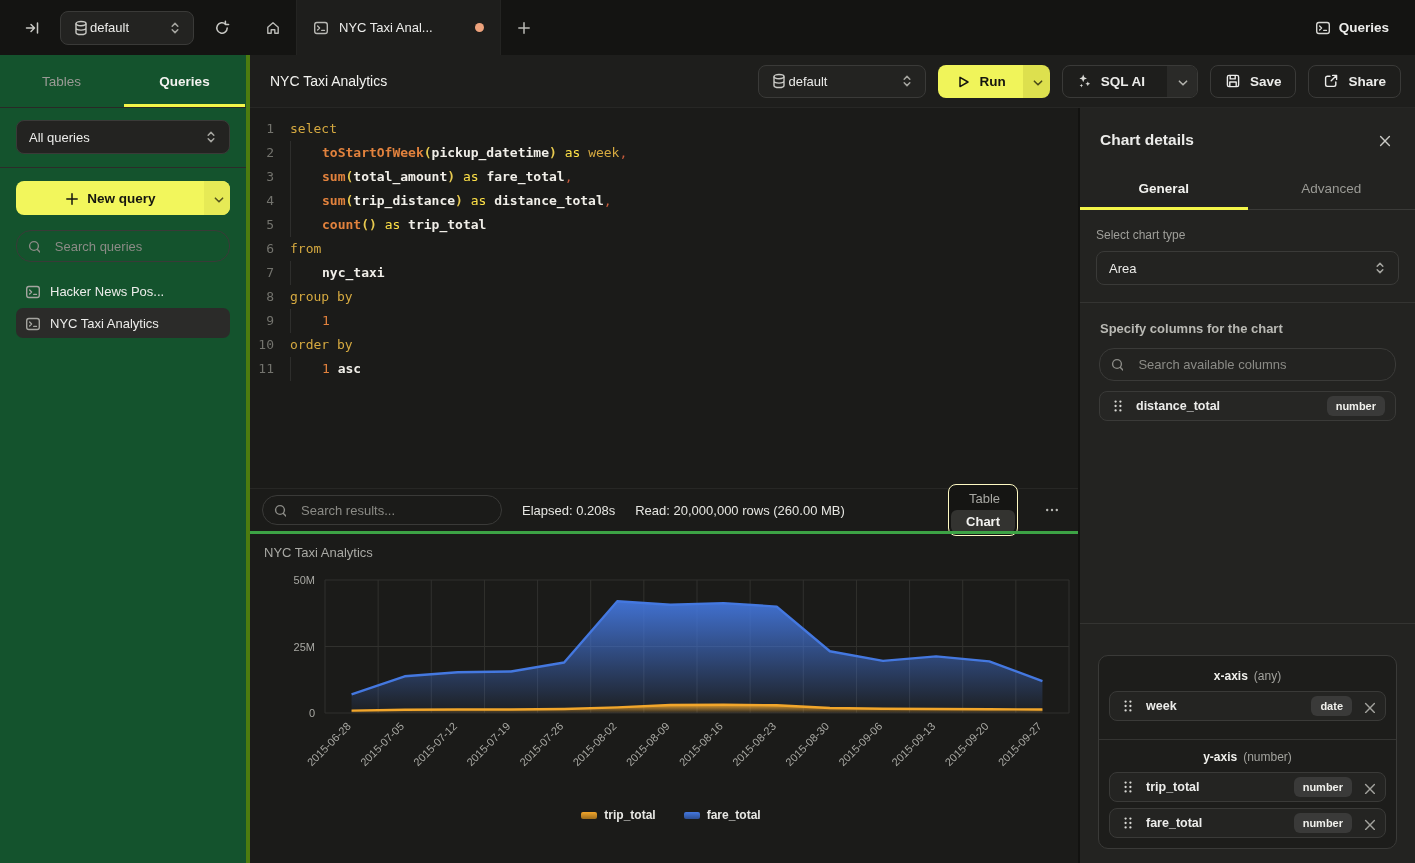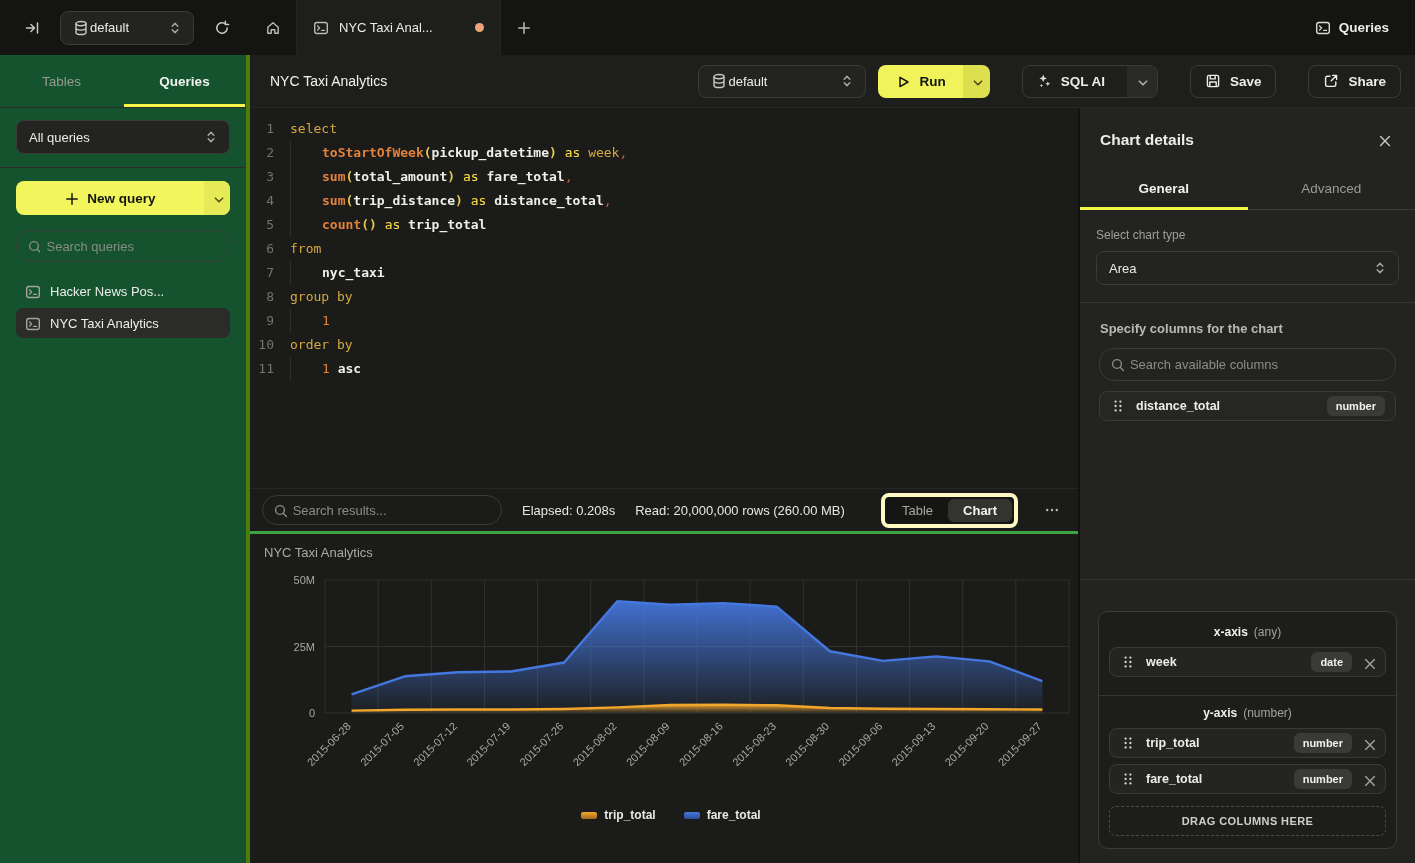--- a/index.html
+++ b/index.html
@@ -39,21 +39,21 @@
   .side-tab.active { color:#f2f2ef; font-weight:700; }
   .side-tab.active::after { content:""; position:absolute; left:1px; right:1px; bottom:0; height:3px; background:#f3f549; }
   .side-body { padding:12px 16px; display:flex; flex-direction:column; min-height:0; }
   .divider-h { border-top:1px solid #2c2c2a; margin:13px -16px; }
   .btn-newquery { display:flex; align-items:stretch; height:34px; border-radius:8px; overflow:hidden;
                   background:#f2f65c; color:#15150f; cursor:pointer; }
   .btn-newquery .main { flex:1; display:flex; align-items:center; justify-content:center; gap:9px;
                         font-size:13.5px; font-weight:700; }
   .btn-newquery .caret { width:26px; display:flex; align-items:center; justify-content:center;
                          background:#e6ea56; color:#55551e; }
-  .input { display:flex; align-items:center; gap:6px; height:32px; border:1px solid #3a3a38; border-radius:15px;
+  .input { display:flex; align-items:center; gap:15px; height:32px; border:1px solid #3a3a38; border-radius:15px;
            padding:0 10px; color:#8b8b86; background:transparent; }
   .input input { border:none; outline:none; background:transparent; color:#ececea; font-size:13px; width:100%;
                  font-family:"Liberation Sans", sans-serif; }
   .input input::placeholder { color:#8b8b86; }
   .query-list { margin-top:14px; display:flex; flex-direction:column; gap:2px; }
   .query-item { display:flex; align-items:center; gap:10px; height:30px; padding:0 9px; border-radius:7px;
                 font-size:13px; color:#ececea; cursor:pointer; white-space:nowrap; }
   .query-item.selected { background:#2b2b29; }
   .query-item .qicon { color:#a5a5a0; display:flex; }
 
@@ -61,21 +61,21 @@
   .workarea { display:flex; flex-direction:column; min-width:0; min-height:0; }
   .toolbar { height:53px; flex:0 0 auto; background:#1e1e1c; border-bottom:1px solid #272725;
              display:flex; align-items:center; padding:0 14px 0 20px; gap:12px; }
   .toolbar .page-title { font-size:14px; color:#f2f2ef; flex:1; }
   .db-select-toolbar { width:168px; height:33px; }
   .btn-run { display:flex; align-items:stretch; height:33px; border-radius:8px; overflow:hidden; cursor:pointer; }
   .btn-run .main { display:flex; align-items:center; gap:9px; background:#f0f45a; color:#15150f;
                    font-size:13.5px; font-weight:700; padding:0 17px; }
   .btn-run .caret { width:27px; display:flex; align-items:center; justify-content:center; background:#dde04e; color:#4a4a18; }
   .btn { display:flex; align-items:center; gap:9px; height:33px; border:1px solid #3a3a38; border-radius:8px;
-         background:#1e1e1c; color:#ececea; font-size:13.5px; font-weight:700; padding:0 14px; cursor:pointer;margin-left:20px; }
+         background:#1e1e1c; color:#ececea; font-size:13.5px; font-weight:700; padding:0 14px; cursor:pointer; }
   .btn-sqlai { padding:0; overflow:hidden; }
   .btn-sqlai .main { display:flex; align-items:center; gap:9px; padding:0 13px; height:100%; }
   .btn-sqlai .caret { width:30px; height:100%; display:flex; align-items:center; justify-content:center;
                       background:#2a2a28; color:#b0b0ab; }
 
   .lower { flex:1; display:grid; grid-template-columns:1fr 337px; min-height:0; }
 
   
   .main-col { display:flex; flex-direction:column; min-width:0; background:#1b1b19; }
   .editor { height:380px; flex:0 0 auto; padding-top:9px; font-family:"DejaVu Sans Mono", monospace;
@@ -90,22 +90,22 @@
   .tk-as { color:#fde047; }
   .tk-cm { color:#ca5c3c; }
   .tk-nu { color:#e2823d; }
   .tk-pl { color:#d8d8d4; }
 
   
   .results-bar { height:43px; flex:0 0 auto; border-top:1px solid #272725; display:flex; align-items:center;
                  gap:20px; padding:0 12px; }
   .results-search { width:240px; height:30px; flex:0 0 auto; }
   .result-stat { font-size:13px; color:#e6e6e2; white-space:nowrap; }
-  .seg { margin-left:auto; display:flex; align-items:flex-end; background:#151513; border:4px solid #fef9c3;
-         border-radius:8px; padding:2px; }
+  .seg { margin-left:auto; display:flex; align-items:flex-end; background:#151513; border:1px solid #fef9c3;
+         border-radius:8px; padding:2px;flex-direction:column; }
   .seg .seg-item { padding:4px 15px; font-size:13px; color:#a8a8a3; border-radius:6px; cursor:pointer; white-space:nowrap; }
   .seg .seg-item.active { background:#333330; color:#f2f2ef; font-weight:700; }
   .more-btn { color:#b9b9b5; padding:0 6px; cursor:pointer; letter-spacing:1px; font-weight:700; }
   .green-rule { height:3px; background:#3da345; flex:0 0 auto; }
 
   
   .chart-panel { flex:1; min-height:0; padding:11px 0 0 14px; overflow:hidden; }
   .chart-title { font-size:13px; color:#a9a9a4; }
   .chart-subtitle { font-size:13px; font-weight:700; color:#f2f2ef; margin-top:4px; }
   .chart-legend { display:flex; justify-content:center; gap:28px; align-items:center; margin-top:2px; }
@@ -565,20 +565,19 @@
                     </span>
                     <span class="cname">fare_total</span>
                     <span class="ctype">number</span>
                     <span class="cx">
                       <svg class="ic" width="13" height="13">
                         <use href="#i-close"></use>
                       </svg>
                     </span>
                   </div>
                 </div>
-              <div class="dropzone">DRAG COLUMNS HERE</div>
             </div>
           </div>
         </div>
       </div>
     </div>
   </div>
 </div>
 
 </body></html>

